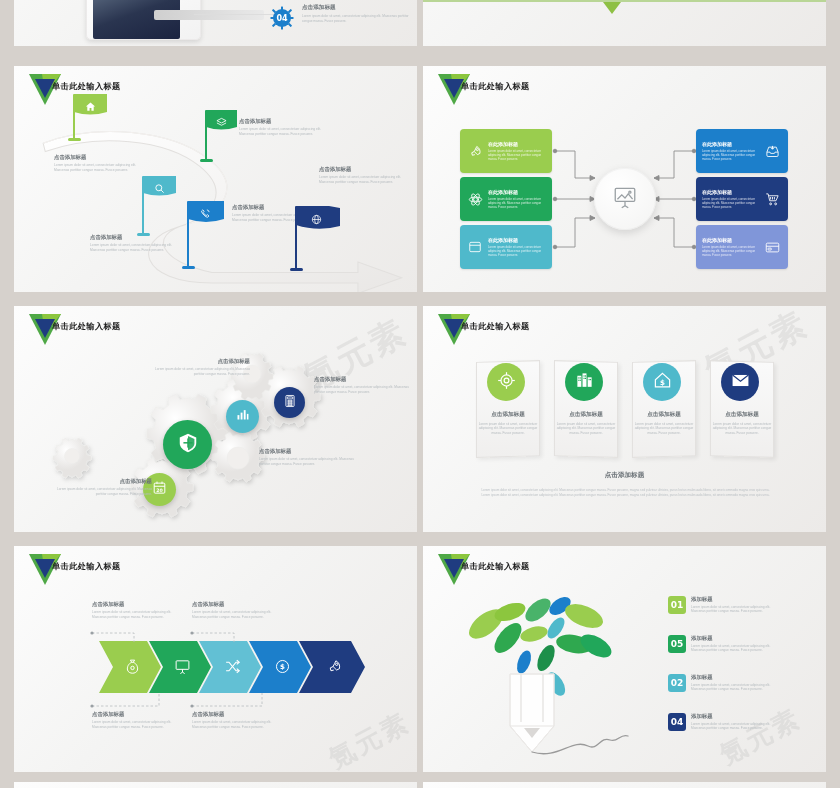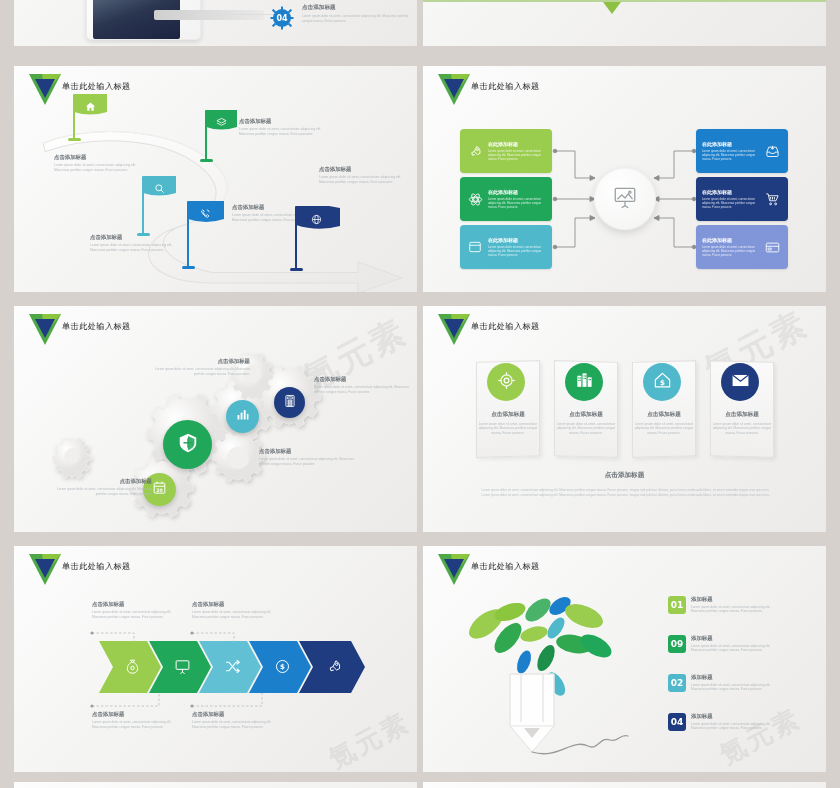--- a/index.html
+++ b/index.html
@@ -16,22 +16,22 @@
     position:absolute;
     background:linear-gradient(135deg,#fdfdfd 0%,#f4f4f3 45%,#eceae8 100%);
     overflow:hidden;
   }
   .slide-inner{ position:absolute; inset:0; }
 
   
   .logo{ position:absolute; left:14px; top:6px; width:34px; height:34px; }
   .logo svg{ display:block; }
   .slide-title{
-    position:absolute; left:48px; top:15px;
-    font-size:8.2px; font-weight:normal; color:#1d1d1d;
+    position:absolute; left:38px; top:15px;
+    font-size:8.2px; font-weight:bold; color:#1d1d1d;
     letter-spacing:.4px; white-space:nowrap;
   }
 
   
   .h-cn{ color:#6c7378; font-weight:bold; white-space:nowrap; }
   .body-cn{ color:#b5bbbf; line-height:1.45; }
 
   
   .wm{
     position:absolute; color:rgba(150,150,150,.16);
@@ -777,21 +777,21 @@
       </svg>
 
       <div class="numrow" style="left:245px; top:50px;">
         <div class="numbadge" style="background:#9ACD4E;">01</div>
         <div class="numtxt">
           <div class="h-cn t">添加标题</div>
           <div class="body-cn b">Lorem ipsum dolor sit amet, consectetuer adipiscing elit. Maecenas porttitor congue massa. Fusce posuere.</div>
         </div>
       </div>
       <div class="numrow" style="left:245px; top:89px;">
-        <div class="numbadge" style="background:#21A75A;">09</div>
+        <div class="numbadge" style="background:#21A75A;">05</div>
         <div class="numtxt">
           <div class="h-cn t">添加标题</div>
           <div class="body-cn b">Lorem ipsum dolor sit amet, consectetuer adipiscing elit. Maecenas porttitor congue massa. Fusce posuere.</div>
         </div>
       </div>
       <div class="numrow" style="left:245px; top:128px;">
         <div class="numbadge" style="background:#4FB9CB;">02</div>
         <div class="numtxt">
           <div class="h-cn t">添加标题</div>
           <div class="body-cn b">Lorem ipsum dolor sit amet, consectetuer adipiscing elit. Maecenas porttitor congue massa. Fusce posuere.</div>

